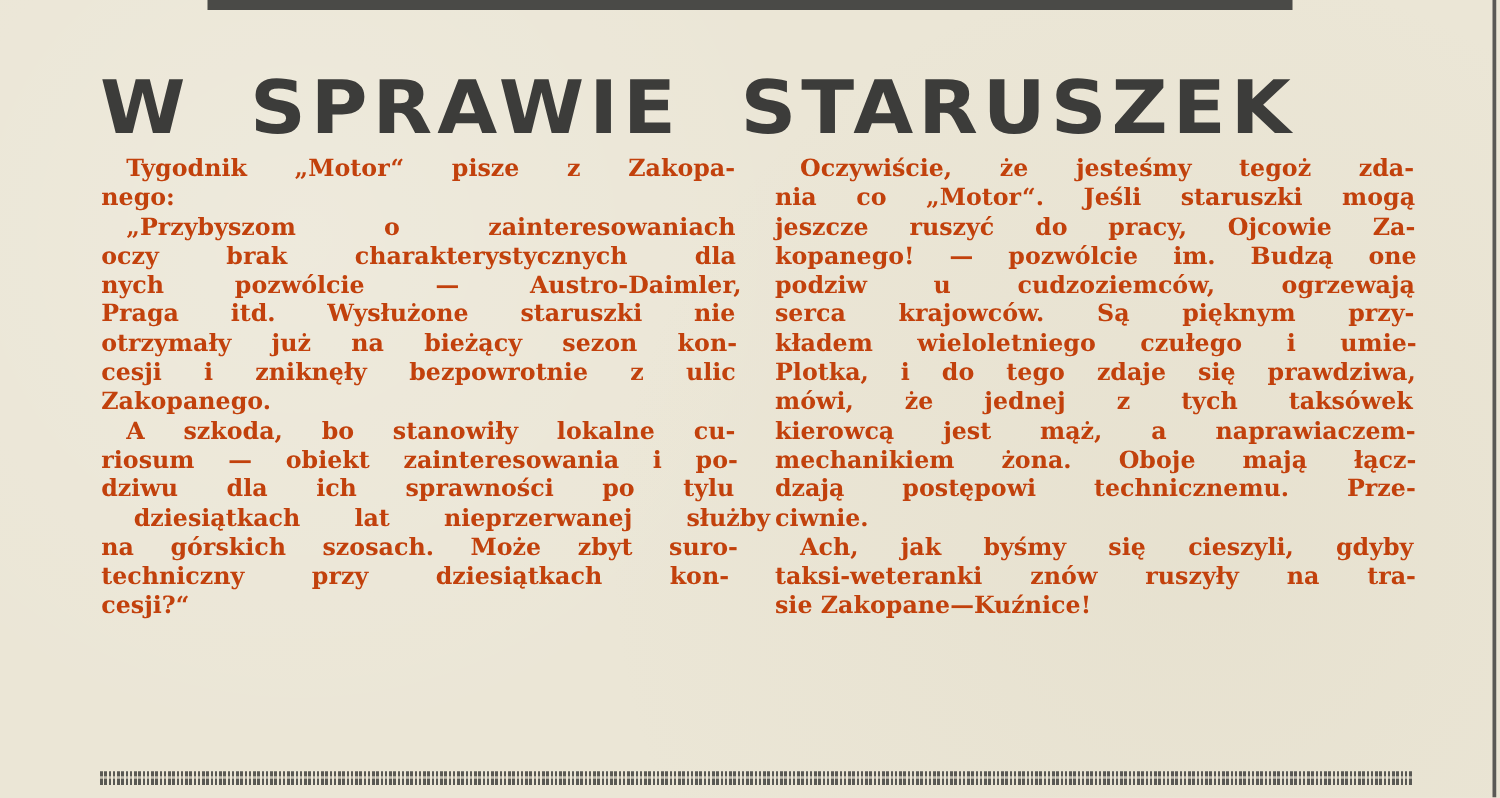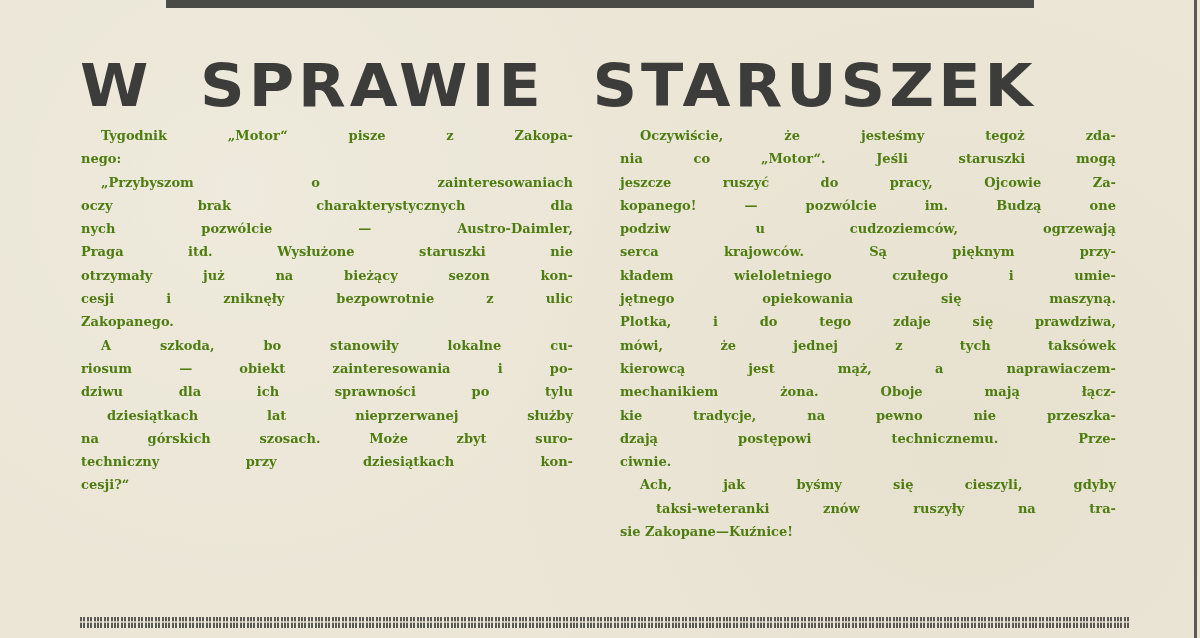--- a/index.html
+++ b/index.html
@@ -48,23 +48,23 @@
       color: #3c3c3a;
       white-space: nowrap;
       transform: scaleY(0.95);
       transform-origin: left top;
     }
     .column {
       position: absolute;
       top: 124px;
       font-family: "DejaVu Serif", serif;
       font-weight: bold;
-      font-size: 13px;
+      font-size: 19px;
       line-height: 23.3px;
-      color: #4d7c0f;
+      color: #c2410c;
       text-align: justify;
     }
     .col-left {
       left: 81px;
       width: 492px;
     }
     .col-right {
       left: 620px;
       width: 496px;
     }
@@ -127,26 +127,24 @@
     <span class="line last">cesji?“</span>
   </div>
 <div class="column col-right" id="col-right">
     <span class="line indent" style="display: block; word-spacing: 31.5px;">Oczywiście, że jesteśmy tegoż zda-</span>
     <span class="line" style="display: block; word-spacing: 25px;">nia co „Motor“. Jeśli staruszki mogą</span>
     <span class="line" style="display: block; word-spacing: 26px;">jeszcze ruszyć do pracy, Ojcowie Za-</span>
     <span class="line" style="display: block; word-spacing: 21.4px;">kopanego! — pozwólcie im. Budzą one</span>
     <span class="line" style="display: block; word-spacing: 46.6667px;">podziw u cudzoziemców, ogrzewają</span>
     <span class="line" style="display: block; word-spacing: 35.5px;">serca krajowców. Są pięknym przy-</span>
     <span class="line" style="display: block; word-spacing: 29px;">kładem wieloletniego czułego i umie-</span>
-    <span class="line" style="display: block; word-spacing: 50.3333px;">jętnego opiekowania się maszyną.</span>
     <span class="line" style="display: block; word-spacing: 19px;">Plotka, i do tego zdaje się prawdziwa,</span>
     <span class="line" style="display: block; word-spacing: 34.2px;">mówi, że jednej z tych taksówek</span>
     <span class="line" style="display: block; word-spacing: 32.5px;">kierowcą jest mąż, a naprawiaczem-</span>
     <span class="line" style="display: block; word-spacing: 31px;">mechanikiem żona. Oboje mają łącz-</span>
-    <span class="line" style="display: block; word-spacing: 25.2px;">kie tradycje, na pewno nie przeszka-</span>
     <span class="line" style="display: block; word-spacing: 39.6667px;">dzają postępowi technicznemu. Prze-</span>
     <span class="line last">ciwnie.</span>
     <span class="line indent" style="display: block; word-spacing: 27.2px;">Ach, jak byśmy się cieszyli, gdyby</span>
-    <span class="line" style="display: block; word-spacing: 31.75px; margin-left: 36px;">taksi-weteranki znów ruszyły na tra-</span>
+    <span class="line" style="display: block; word-spacing: 31.75px;">taksi-weteranki znów ruszyły na tra-</span>
     <span class="line last">sie Zakopane—Kuźnice!</span>
   </div>
 
 <div class="bottom-rule"></div>
 
 </body></html>

